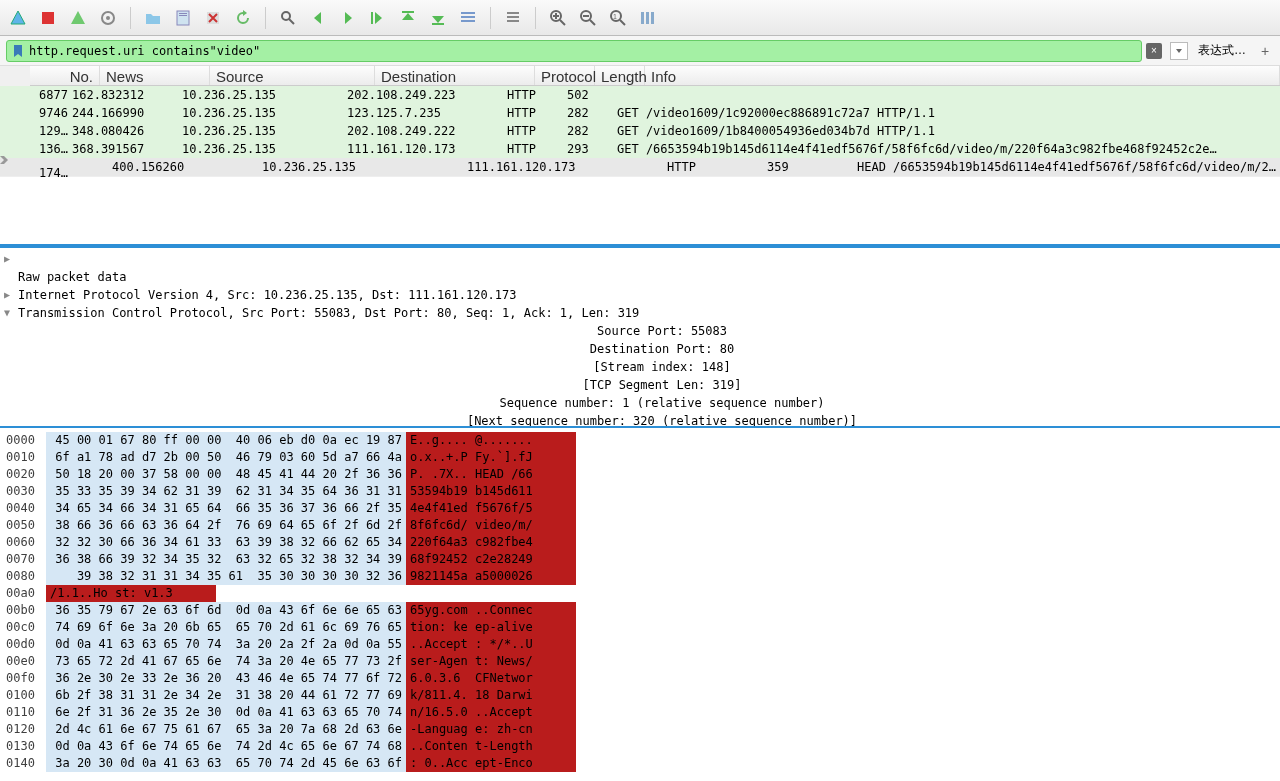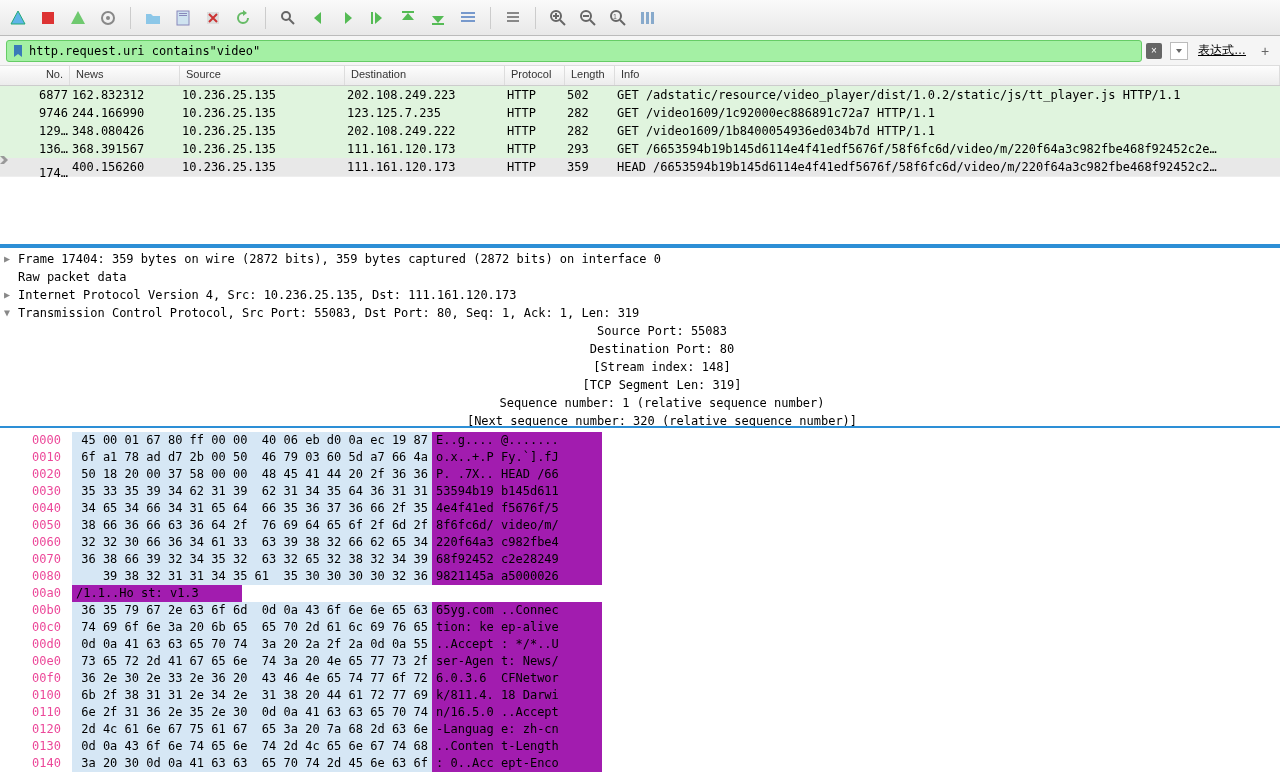--- a/index.html
+++ b/index.html
@@ -8,52 +8,52 @@
 .toolbar { height: 36px; background: linear-gradient(#fafafa,#e8e8e8); border-bottom: 1px solid #bbb; display:flex; align-items:center; padding: 0 6px; gap:6px; }
 .tb-btn { width:24px; height:24px; display:flex; align-items:center; justify-content:center; border-radius:3px; cursor:pointer; }
 .tb-sep { width:1px; height:22px; background:#ccc; margin:0 4px; }
 
 .filter-bar { height:30px; background:#f5f5f5; border-bottom:1px solid #ddd; display:flex; align-items:center; padding:0 6px; gap:4px; }
 .filter-input-wrap { flex:1; display:flex; align-items:center; background:#a4f0a4; border:1px solid #6c6; border-radius:3px; height:22px; padding:0 4px; }
 .filter-input-wrap .bookmark-ico { width:14px; height:14px; margin-right:4px; }
 .filter-input { flex:1; background:transparent; border:none; outline:none; font-family:"Menlo","Consolas",monospace; font-size:12px; }
 .filter-x { width:16px; height:16px; background:#666; color:#fff; font-size:10px; display:flex; align-items:center; justify-content:center; border-radius:2px; cursor:pointer; }
 .filter-dd { width:18px; height:18px; border:1px solid #bbb; background:#fff; display:flex; align-items:center; justify-content:center; margin-left:4px; cursor:pointer; }
-.filter-expr { padding:0 6px; cursor:pointer;text-decoration:underline; }
+.filter-expr { padding:0 6px; cursor:pointer; }
 .filter-plus { width:18px; height:18px; display:flex; align-items:center; justify-content:center; cursor:pointer; font-size:14px; color:#666; }
 
 .packet-table { border-bottom:2px solid #2d8fd6; }
-.pt-header { display:flex; background:linear-gradient(#fdfdfd,#ececec); border-bottom:1px solid #ccc; height:20px; font-size:11px; color:#333; }
+.pt-header { display:flex; background:linear-gradient(#fdfdfd,#ececec); border-bottom:1px solid #ccc; height:20px; font-size:15px; color:#333;margin-left:30px; }
 .pt-header > div { padding:2px 6px; border-right:1px solid #ddd; }
 .pt-body { font-family:"Menlo","Consolas",monospace; font-size:12px; }
 .pt-row { display:flex; height:18px; align-items:center; }
 .pt-row.http { background:#e0f4de; }
-.pt-row.sel { background:#e8e8e8; }
+.pt-row.sel { background:#e8e8e8;gap:40px; }
 .pt-row > div { padding:1px 2px; white-space:nowrap; overflow:hidden; text-overflow:ellipsis; }
 .c-no { width:70px; text-align:right; }
 .c-time{ width:110px; }
 .c-src { width:165px; }
 .c-dst { width:160px; }
 .c-pro { width:60px; }
 .c-len { width:50px; text-align:left; }
 .c-info{ flex:1; }
 .pt-row .goto-ico{ margin-left:-4px; }
 
 .packet-blank { height:68px; background:#fff; border-top:1px solid #eee;}
 
 .details-pane { height:182px; background:#fff; border-top:2px solid #2d8fd6; border-bottom:2px solid #2d8fd6; overflow:hidden; font-family:"Menlo","Consolas",monospace; font-size:12px; padding:2px 4px; line-height:18px; }
 .tree-row { display:flex; align-items:center; }
 .tree-arrow { width:14px; color:#888; font-size:10px; user-select:none; }
 .tree-ind1 { padding-left:30px;justify-content:center; }
 
 .hex-pane { background:#fff; font-family:"Menlo","Consolas",monospace; font-size:12px; line-height:17px; padding:4px 6px; overflow:auto; height: calc(781px - 36px - 30px - 20px - 90px - 68px - 182px); }
 .hex-row { display:flex; white-space:pre; }
-.hex-offset { width:40px; color:#ec4899;margin-left:26px; }
+.hex-offset { width:40px; color:#404040; }
 .hex-bytes { width:360px; background:#d6e7f5; padding:0 4px;text-align:right; }
-.hex-ascii { width:170px; background:#a21caf; padding:0 4px; }
+.hex-ascii { width:170px; background:#b91c1c; padding:0 4px; }
 
 svg { display:block; }
 </style>
 </head>
 <body>
 
 <div class="toolbar" id="toolbar">
     <div class="tb-btn">
       <svg width="18" height="18" viewBox="0 0 18 18">
         <path d="M2 15 L9 2 L16 15 Z" fill="#5fb4e8" stroke="#2a7"></path>
@@ -209,21 +209,20 @@
     <div class="c-info">Info</div>
   </div>
   <div class="pt-body" id="pt-body">
       <div class="pt-row http">
         <div class="c-no">6877</div>
         <div class="c-time">162.832312</div>
         <div class="c-src">10.236.25.135</div>
         <div class="c-dst">202.108.249.223</div>
         <div class="c-pro">HTTP</div>
         <div class="c-len">502</div>
-        <div class="c-info">GET /adstatic/resource/video_player/dist/1.0.2/static/js/tt_player.js HTTP/1.1</div>
       </div>
       <div class="pt-row http">
         <div class="c-no">9746</div>
         <div class="c-time">244.166990</div>
         <div class="c-src">10.236.25.135</div>
         <div class="c-dst">123.125.7.235</div>
         <div class="c-pro">HTTP</div>
         <div class="c-len">282</div>
         <div class="c-info">GET /video1609/1c92000ec886891c72a7 HTTP/1.1</div>
       </div>
@@ -256,21 +255,20 @@
         <div class="c-len">359</div>
         <div class="c-info">HEAD /6653594b19b145d6114e4f41edf5676f/58f6fc6d/video/m/220f64a3c982fbe468f92452c2…</div>
       </div>
     </div>
   <div class="packet-blank"></div>
 </div>
 
 <div class="details-pane" id="details-pane">
     <div class="tree-row">
       <span class="tree-arrow">▶</span>
-      <span>Frame 17404: 359 bytes on wire (2872 bits), 359 bytes captured (2872 bits) on interface 0</span>
     </div>
     <div class="tree-row">
       <span class="tree-arrow"></span>
       <span>Raw packet data</span>
     </div>
     <div class="tree-row">
       <span class="tree-arrow">▶</span>
       <span>Internet Protocol Version 4, Src: 10.236.25.135, Dst: 111.161.120.173</span>
     </div>
     <div class="tree-row">

